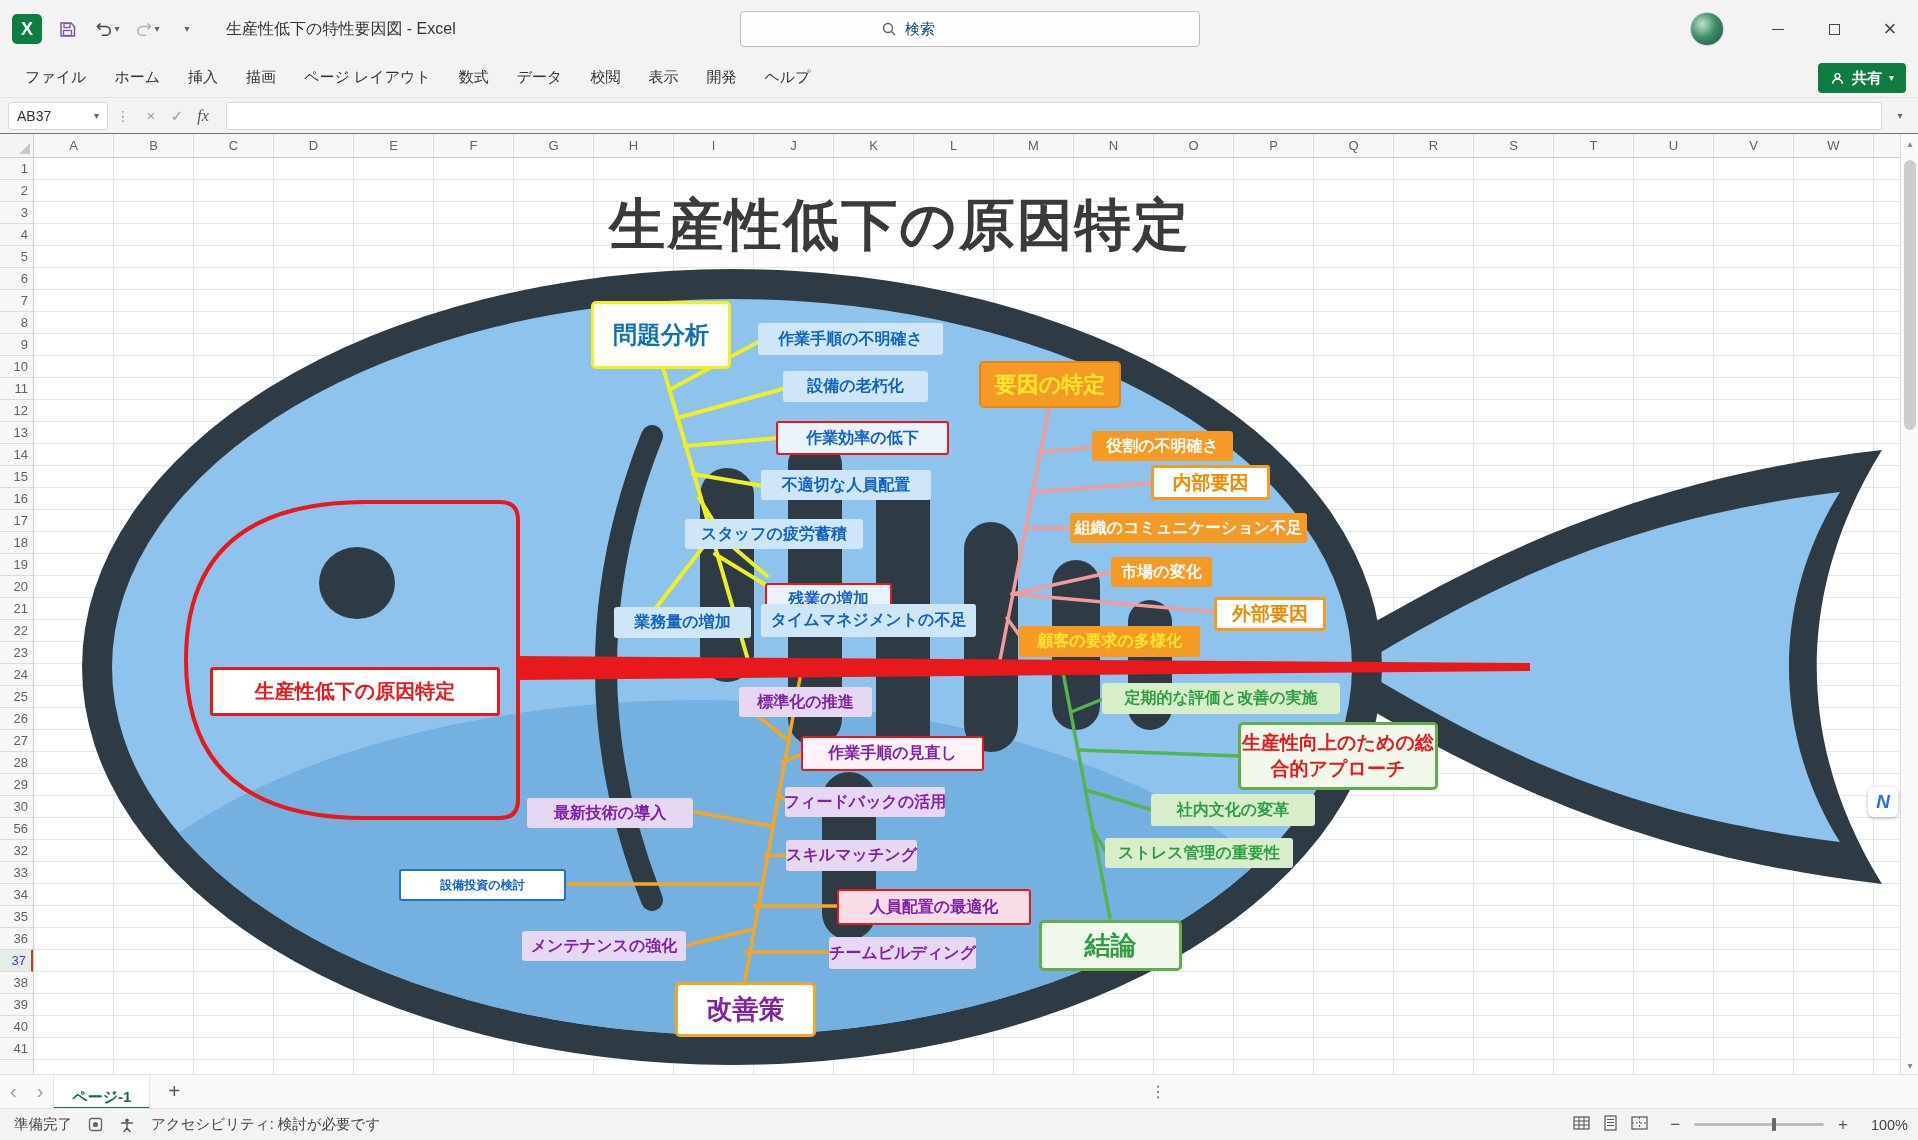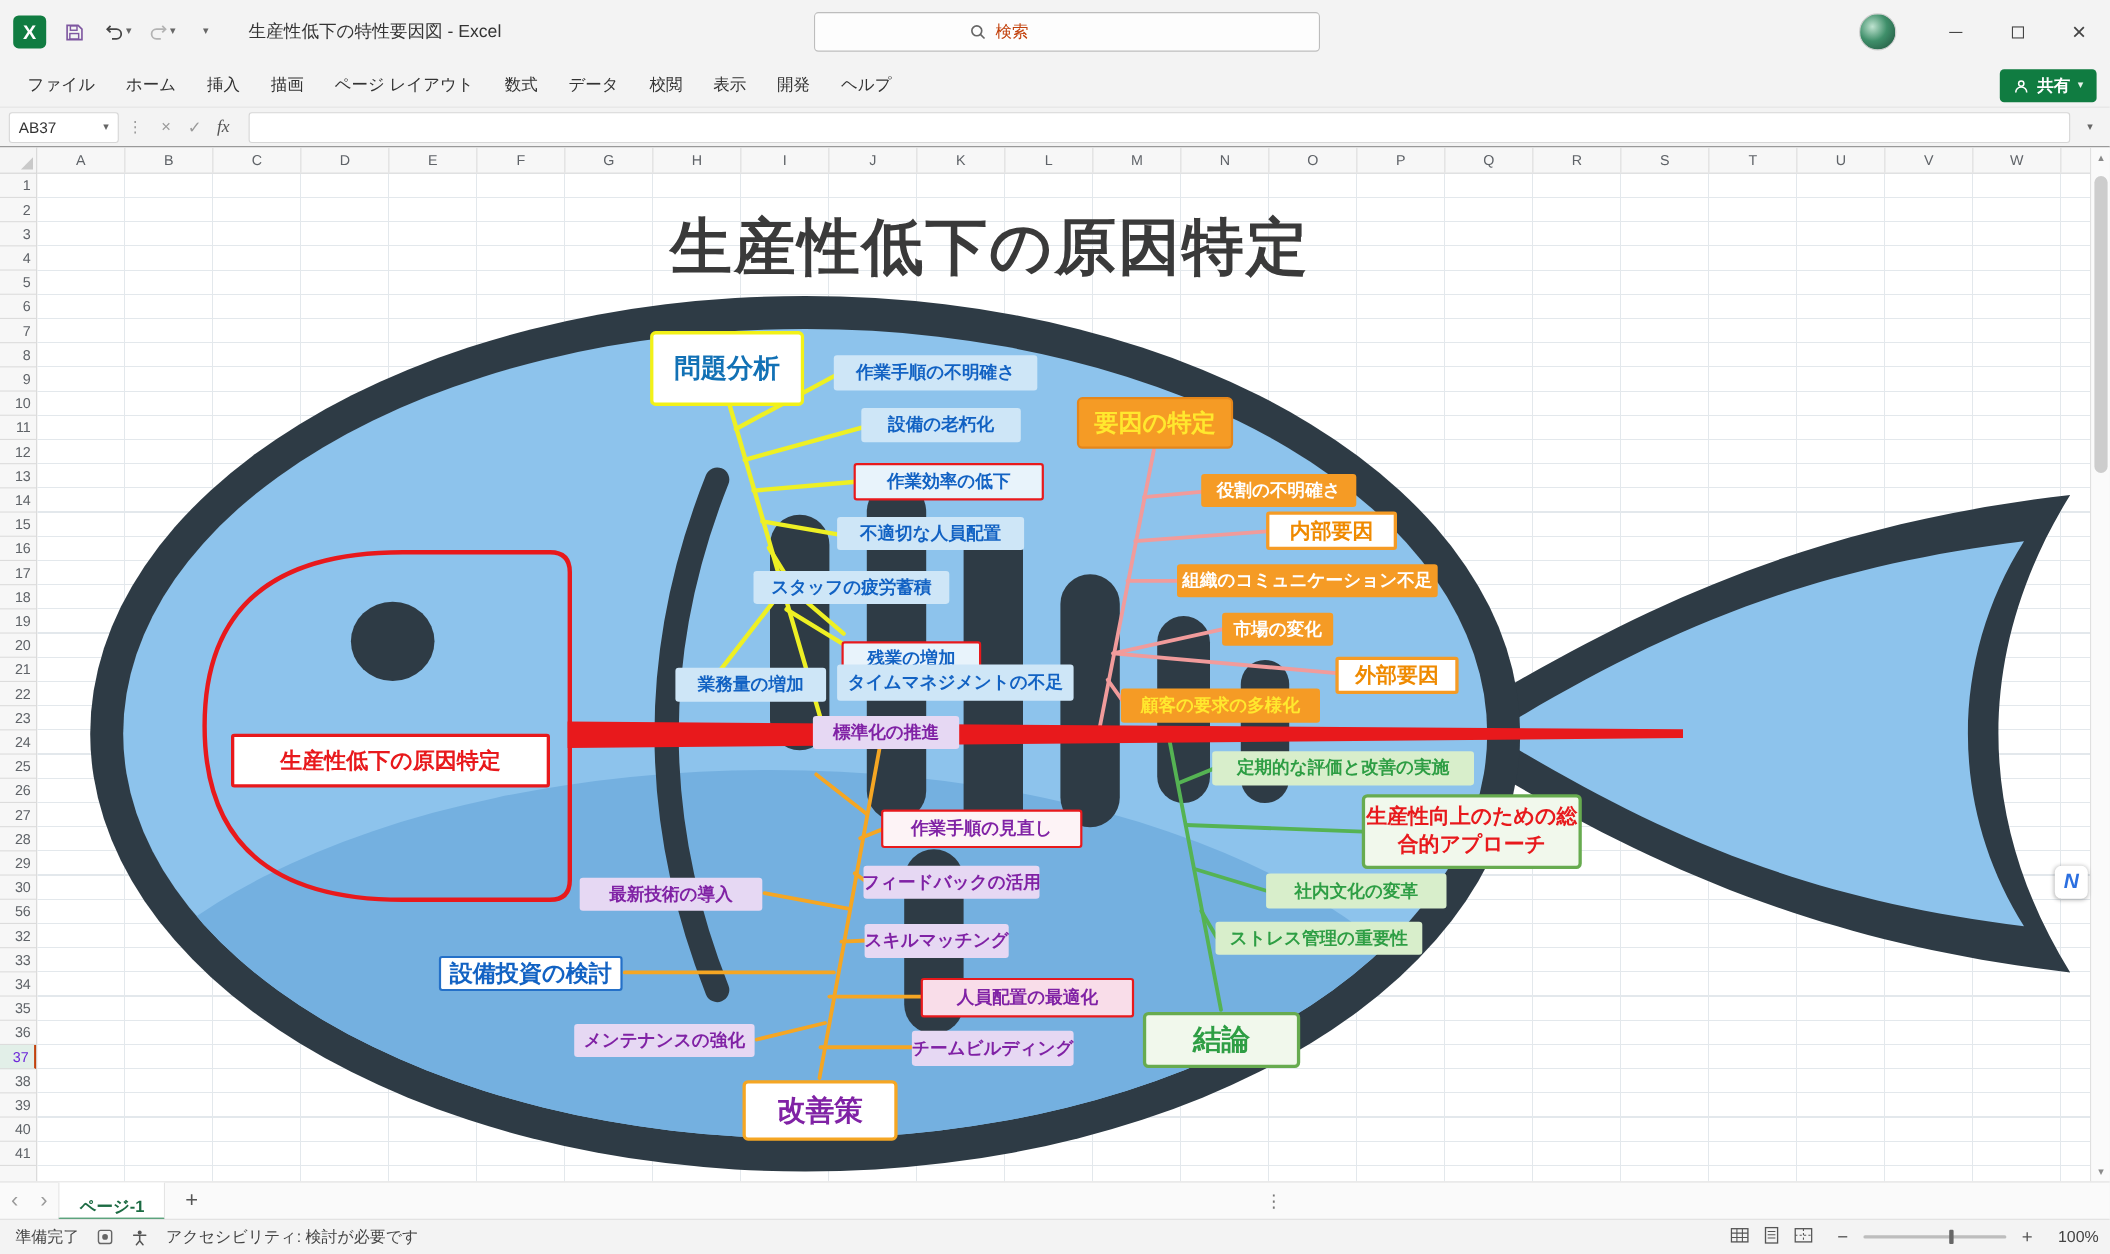--- a/index.html
+++ b/index.html
@@ -7,21 +7,21 @@
   body { font-family:"Liberation Sans","DejaVu Sans",sans-serif; background:#f3f3f3; color:#333; }
   .window { position:relative; width:1918px; height:1140px; background:#f3f3f3; }
 
   
   .titlebar { position:absolute; left:0; top:0; width:100%; height:58px; background:#f3f3f3; display:flex; align-items:center; }
   .tb-left { display:flex; align-items:center; gap:10px; padding-left:12px; }
   .excel-icon { width:30px; height:30px; background:#107c41; border-radius:5px; color:#fff; font-weight:bold; font-size:18px; display:flex; align-items:center; justify-content:center; }
   .qat-btn { width:30px; height:30px; display:flex; align-items:center; justify-content:center; border-radius:4px; }
   .caret { font-size:10px; color:#666; line-height:1; }
   .app-title { font-size:16px; color:#333; margin-left:14px; white-space:nowrap; }
-  .search-box { position:absolute; left:740px; top:11px; width:460px; height:36px; background:#fdfdfd; border:1px solid #bdbdbd; border-radius:4px; display:flex; align-items:center; padding-left:140px; gap:8px; font-size:15px; color:#c2410c; }
+  .search-box { position:absolute; left:740px; top:11px; width:460px; height:36px; background:#fdfdfd; border:1px solid #bdbdbd; border-radius:4px; display:flex; align-items:center; padding-left:140px; gap:8px; font-size:15px; color:#0c4a6e; }
   .tb-right { position:absolute; right:0; top:0; height:58px; display:flex; align-items:center; }
   .avatar { width:34px; height:34px; border-radius:50%; background:radial-gradient(circle at 35% 35%, #bfe3d0 0%, #3f8f6a 45%, #1e4d3a 100%); margin-right:26px; border:1px solid #cfcfcf; }
   .win-btn { width:56px; height:58px; display:flex; align-items:center; justify-content:center; color:#444; }
   .min-glyph { width:12px; border-top:1.4px solid #444; display:inline-block; }
   .max-glyph { width:11px; height:11px; border:1.4px solid #444; display:inline-block; }
   .close-glyph { font-size:22px; line-height:1; }
 
   
   .menubar { position:absolute; left:0; top:58px; width:100%; height:40px; background:#f3f3f3; display:flex; align-items:center; border-bottom:1px solid #e1e1e1; }
   .ribbon-tabs { display:flex; align-items:center; padding-left:12px; gap:2px; }
@@ -81,21 +81,21 @@
   .diagram-title { position:absolute; left:500px; top:188px; width:800px; text-align:center; font-size:56px; font-weight:bold; color:#3a3a3a; z-index:3; letter-spacing:2px; }
   .node { position:absolute; z-index:4; display:flex; align-items:center; justify-content:center; font-weight:bold; white-space:nowrap; border-radius:3px; }
   .lbl-blue { background:#cee6f7; color:#1262c3; font-size:16px; }
   .lbl-blue.red-border { background:#e8f3fb; border:2px solid #e8191c; }
   .lbl-orange-fill { background:#f59b25; color:#ffffff; font-size:16px; }
   .lbl-orange-fill.yellow-text { color:#ffe82e; }
   .lbl-orange-outline { background:#fff; border:3px solid #f59b25; color:#ef8a00; font-size:19px; }
   .lbl-purple { background:#e6d8f3; color:#8022a5; font-size:16px; }
   .lbl-purple.red-border { background:#fdf3f6; border:2px solid #e8191c; }
   .lbl-pink-red { background:#f9dde9; border:2px solid #e8191c; color:#8022a5; font-size:16px; }
-  .lbl-blue-outline { background:#fff; border:2px solid #2470c8; color:#1262c3; font-size:21px; }
+  .lbl-blue-outline { background:#fff; border:2px solid #2470c8; color:#1262c3; font-size:12px; }
   .lbl-green { background:#d8eecb; color:#2e9e44; font-size:16px; }
   .cat-yellow { background:#fff; border:3px solid #f2f118; color:#1271b5; font-size:24px; border-radius:5px; }
   .cat-orange { background:#f59b25; border:2px solid #e5861a; color:#ffe82e; font-size:22px; border-radius:5px; }
   .cat-improve { background:#fff; border:3px solid #f5a623; color:#8022a5; font-size:26px; border-radius:5px; }
   .cat-green { background:#f1f8ec; border:3px solid #67ab4f; color:#2e9e44; font-size:26px; border-radius:5px; }
   .head-red { background:#fff; border:3px solid #e8191c; color:#e8191c; font-size:20px; }
   .green-box-red { background:#f1f8ec; border:3px solid #67ab4f; color:#e8191c; font-size:19px; white-space:normal; text-align:center; line-height:1.35; border-radius:5px; }
 </style>
 </head>
 <body>
@@ -365,21 +365,21 @@
   <div class="node cat-orange" style="left:979px;top:361px;width:142px;height:47px">要因の特定</div>
   <div class="node lbl-orange-fill" style="left:1092px;top:431px;width:141px;height:30px">役割の不明確さ</div>
   <div class="node lbl-orange-outline" style="left:1151px;top:465px;width:119px;height:35px">内部要因</div>
   <div class="node lbl-orange-fill" style="left:1070px;top:513px;width:237px;height:30px">組織のコミュニケーション不足</div>
   <div class="node lbl-orange-fill" style="left:1111px;top:557px;width:101px;height:30px">市場の変化</div>
   <div class="node lbl-orange-outline" style="left:1214px;top:597px;width:112px;height:34px">外部要因</div>
   <div class="node lbl-orange-fill yellow-text" style="left:1019px;top:626px;width:181px;height:31px">顧客の要求の多様化</div>
 
   <div class="node head-red" style="left:210px;top:667px;width:290px;height:49px">生産性低下の原因特定</div>
 
-  <div class="node lbl-purple" style="left:739px;top:651px;width:133px;height:30px">標準化の推進</div>
+  <div class="node lbl-purple" style="left:739px;top:687px;width:133px;height:30px">標準化の推進</div>
   <div class="node lbl-purple red-border" style="left:801px;top:736px;width:183px;height:35px">作業手順の見直し</div>
   <div class="node lbl-purple" style="left:785px;top:787px;width:160px;height:30px">フィードバックの活用</div>
   <div class="node lbl-purple" style="left:527px;top:798px;width:166px;height:30px">最新技術の導入</div>
   <div class="node lbl-purple" style="left:786px;top:840px;width:131px;height:31px">スキルマッチング</div>
   <div class="node lbl-blue-outline" style="left:399px;top:869px;width:167px;height:32px">設備投資の検討</div>
   <div class="node lbl-pink-red" style="left:837px;top:889px;width:194px;height:36px">人員配置の最適化</div>
   <div class="node lbl-purple" style="left:522px;top:931px;width:164px;height:30px">メンテナンスの強化</div>
   <div class="node lbl-purple" style="left:829px;top:937px;width:147px;height:32px">チームビルディング</div>
   <div class="node cat-improve" style="left:675px;top:982px;width:141px;height:55px">改善策</div>
 

